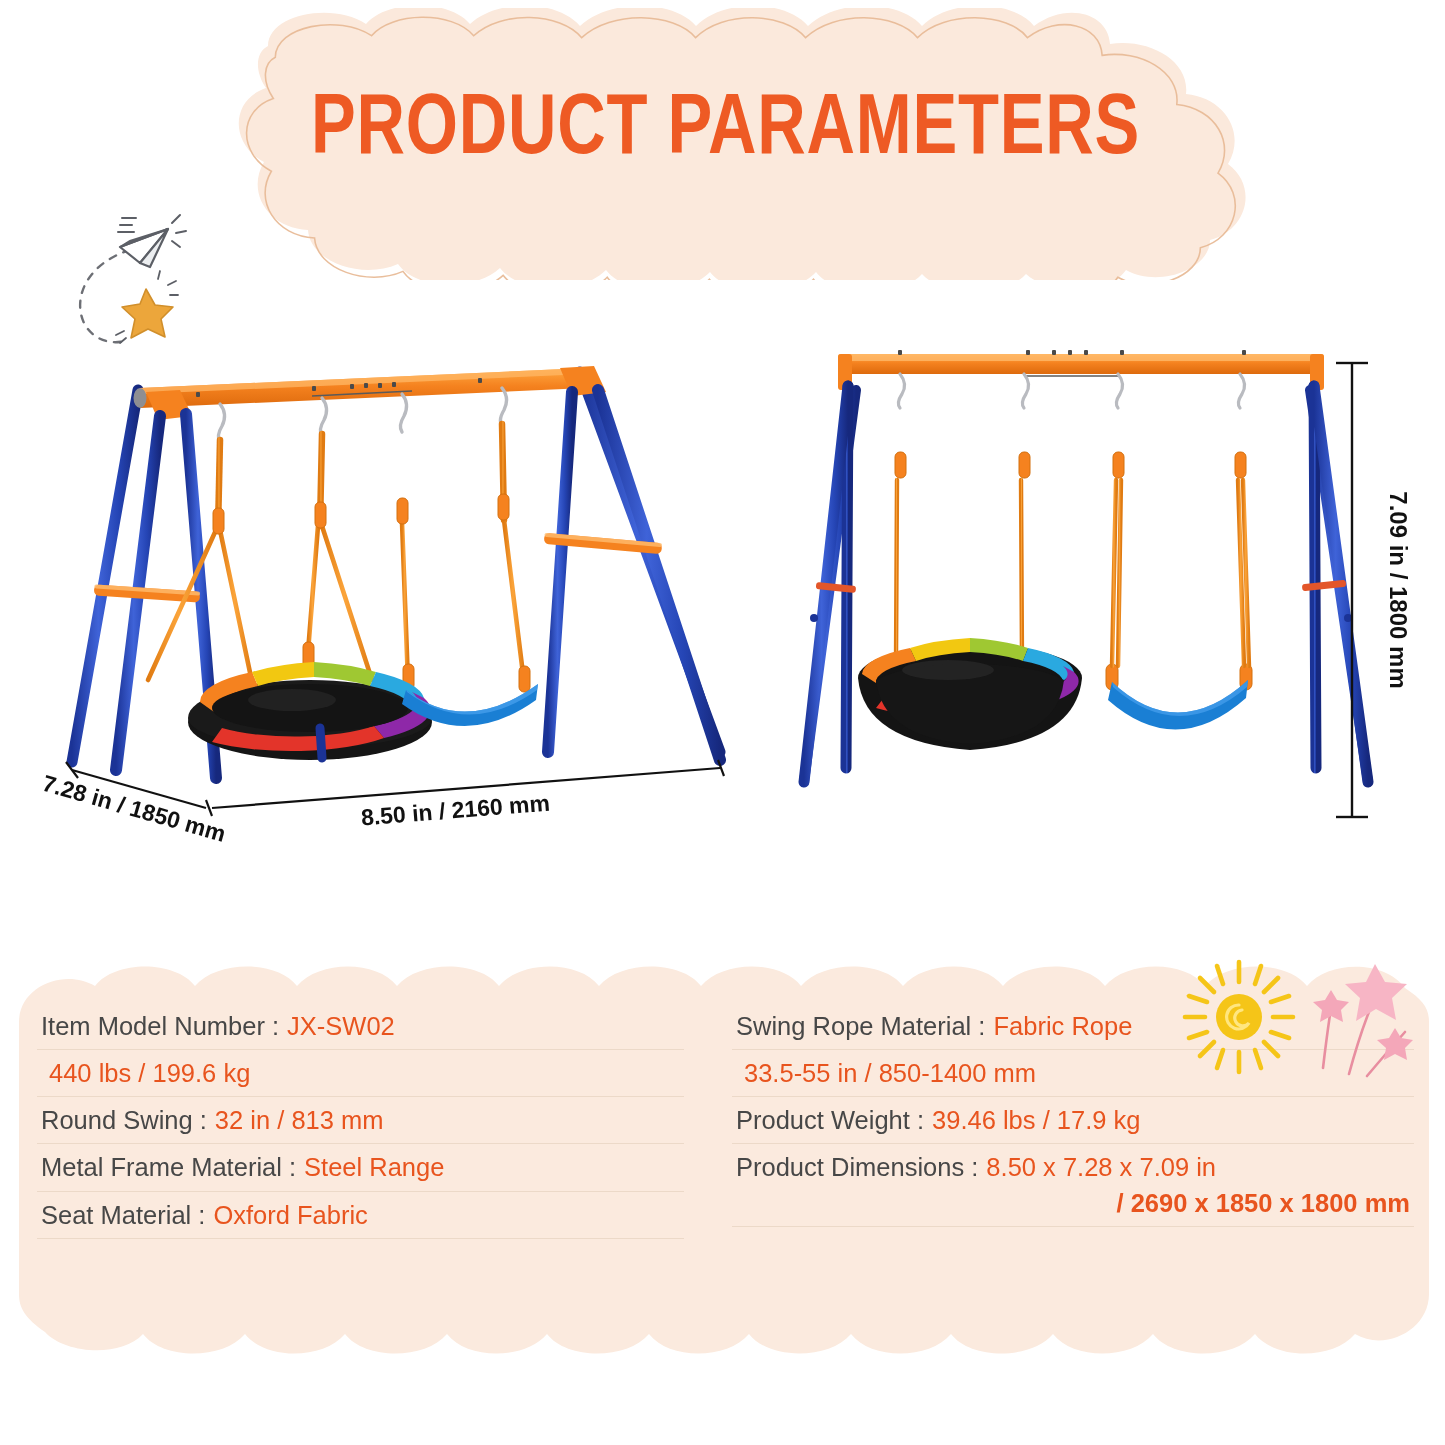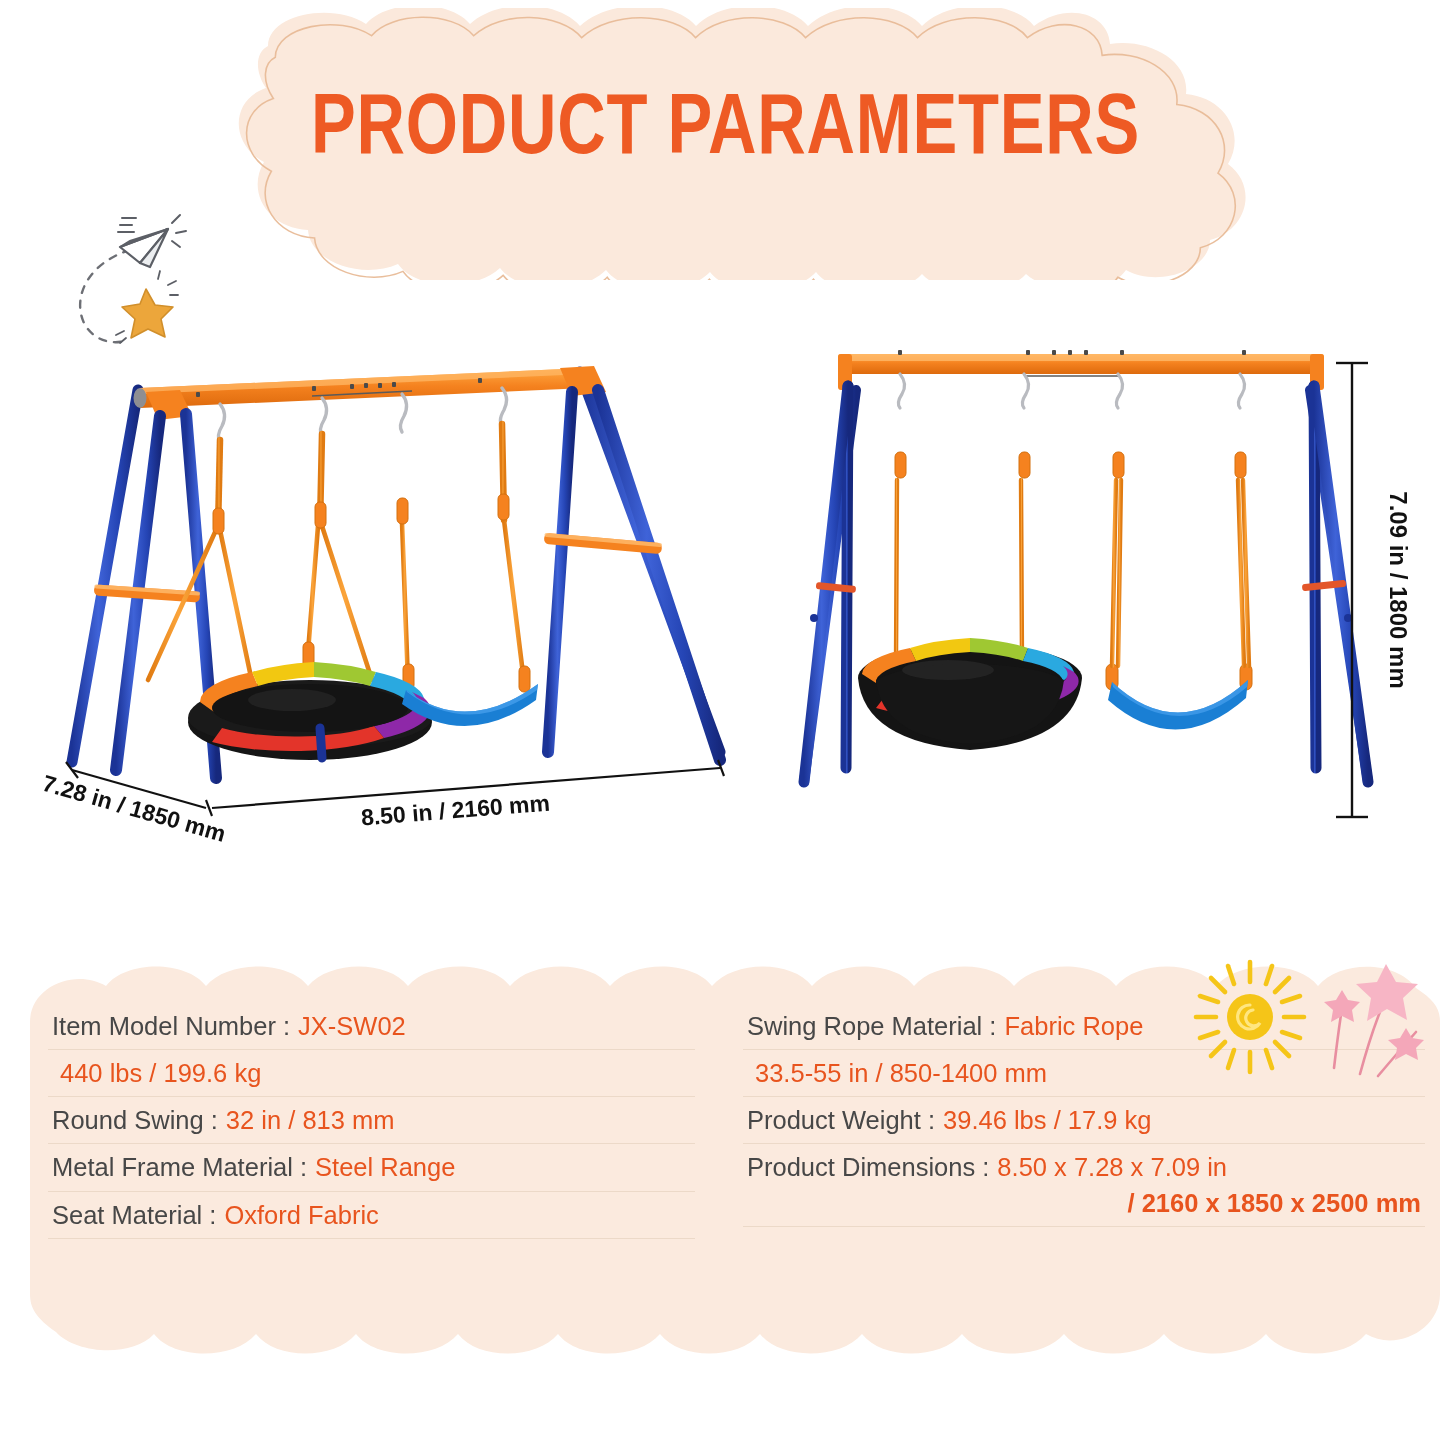--- a/index.html
+++ b/index.html
@@ -38,21 +38,21 @@
   .doodle svg{display:block;width:100%;height:100%;}
 
   
   .illus{position:absolute;}
   .illus svg{display:block;width:100%;height:100%;overflow:visible;}
   .illus-left{left:20px;top:330px;width:760px;height:600px;}
   .illus-right{left:790px;top:330px;width:600px;height:520px;}
   .dim-height{left:1298px;top:355px;width:135px;height:470px;}
 
   
-  .spec-panel{position:absolute;left:30px;top:958px;width:1410px;height:405px;}
+  .spec-panel{position:absolute;left:19px;top:958px;width:1410px;height:405px;}
   .spec-panel .bg{position:absolute;inset:0;}
   .spec-panel .bg svg{display:block;width:100%;height:100%;}
 
   .spec-cols{
     position:absolute;left:0;top:0;width:1410px;height:405px;
     display:flex;
   }
   .spec-col{position:relative;box-sizing:border-box;}
   .spec-col-left{width:665px;padding:52px 0 0 18px;}
   .spec-col-right{width:700px;padding:52px 0 0 18px;margin-left:30px;text-align:right;}
@@ -462,21 +462,21 @@
         <div class="spec-row">
           <span class="spec-value">33.5-55 in / 850-1400 mm</span>
         </div>
         <div class="spec-row">
           <span class="spec-label">Product Weight :</span>
           <span class="spec-value">39.46 lbs / 17.9 kg</span>
         </div>
         <div class="spec-row">
           <span class="spec-label">Product Dimensions :</span>
           <span class="spec-value">8.50 x 7.28 x 7.09 in</span>
-          <span class="spec-value-2">/ 2160 x 1850 x 2500 mm</span>
+          <span class="spec-value-2">/ 2690 x 1850 x 1800 mm</span>
         </div>
       </div>
 
     </div>
 
     <div class="doodle doodle-sun" style="left:1160px;top:0px;">
       <svg viewBox="0 0 120 118" xmlns="http://www.w3.org/2000/svg">
         <g stroke="#f5c518" stroke-width="4.6" stroke-linecap="round">
           <line x1="60" y1="4" x2="60" y2="24"></line>
           <line x1="60" y1="94" x2="60" y2="114"></line>

